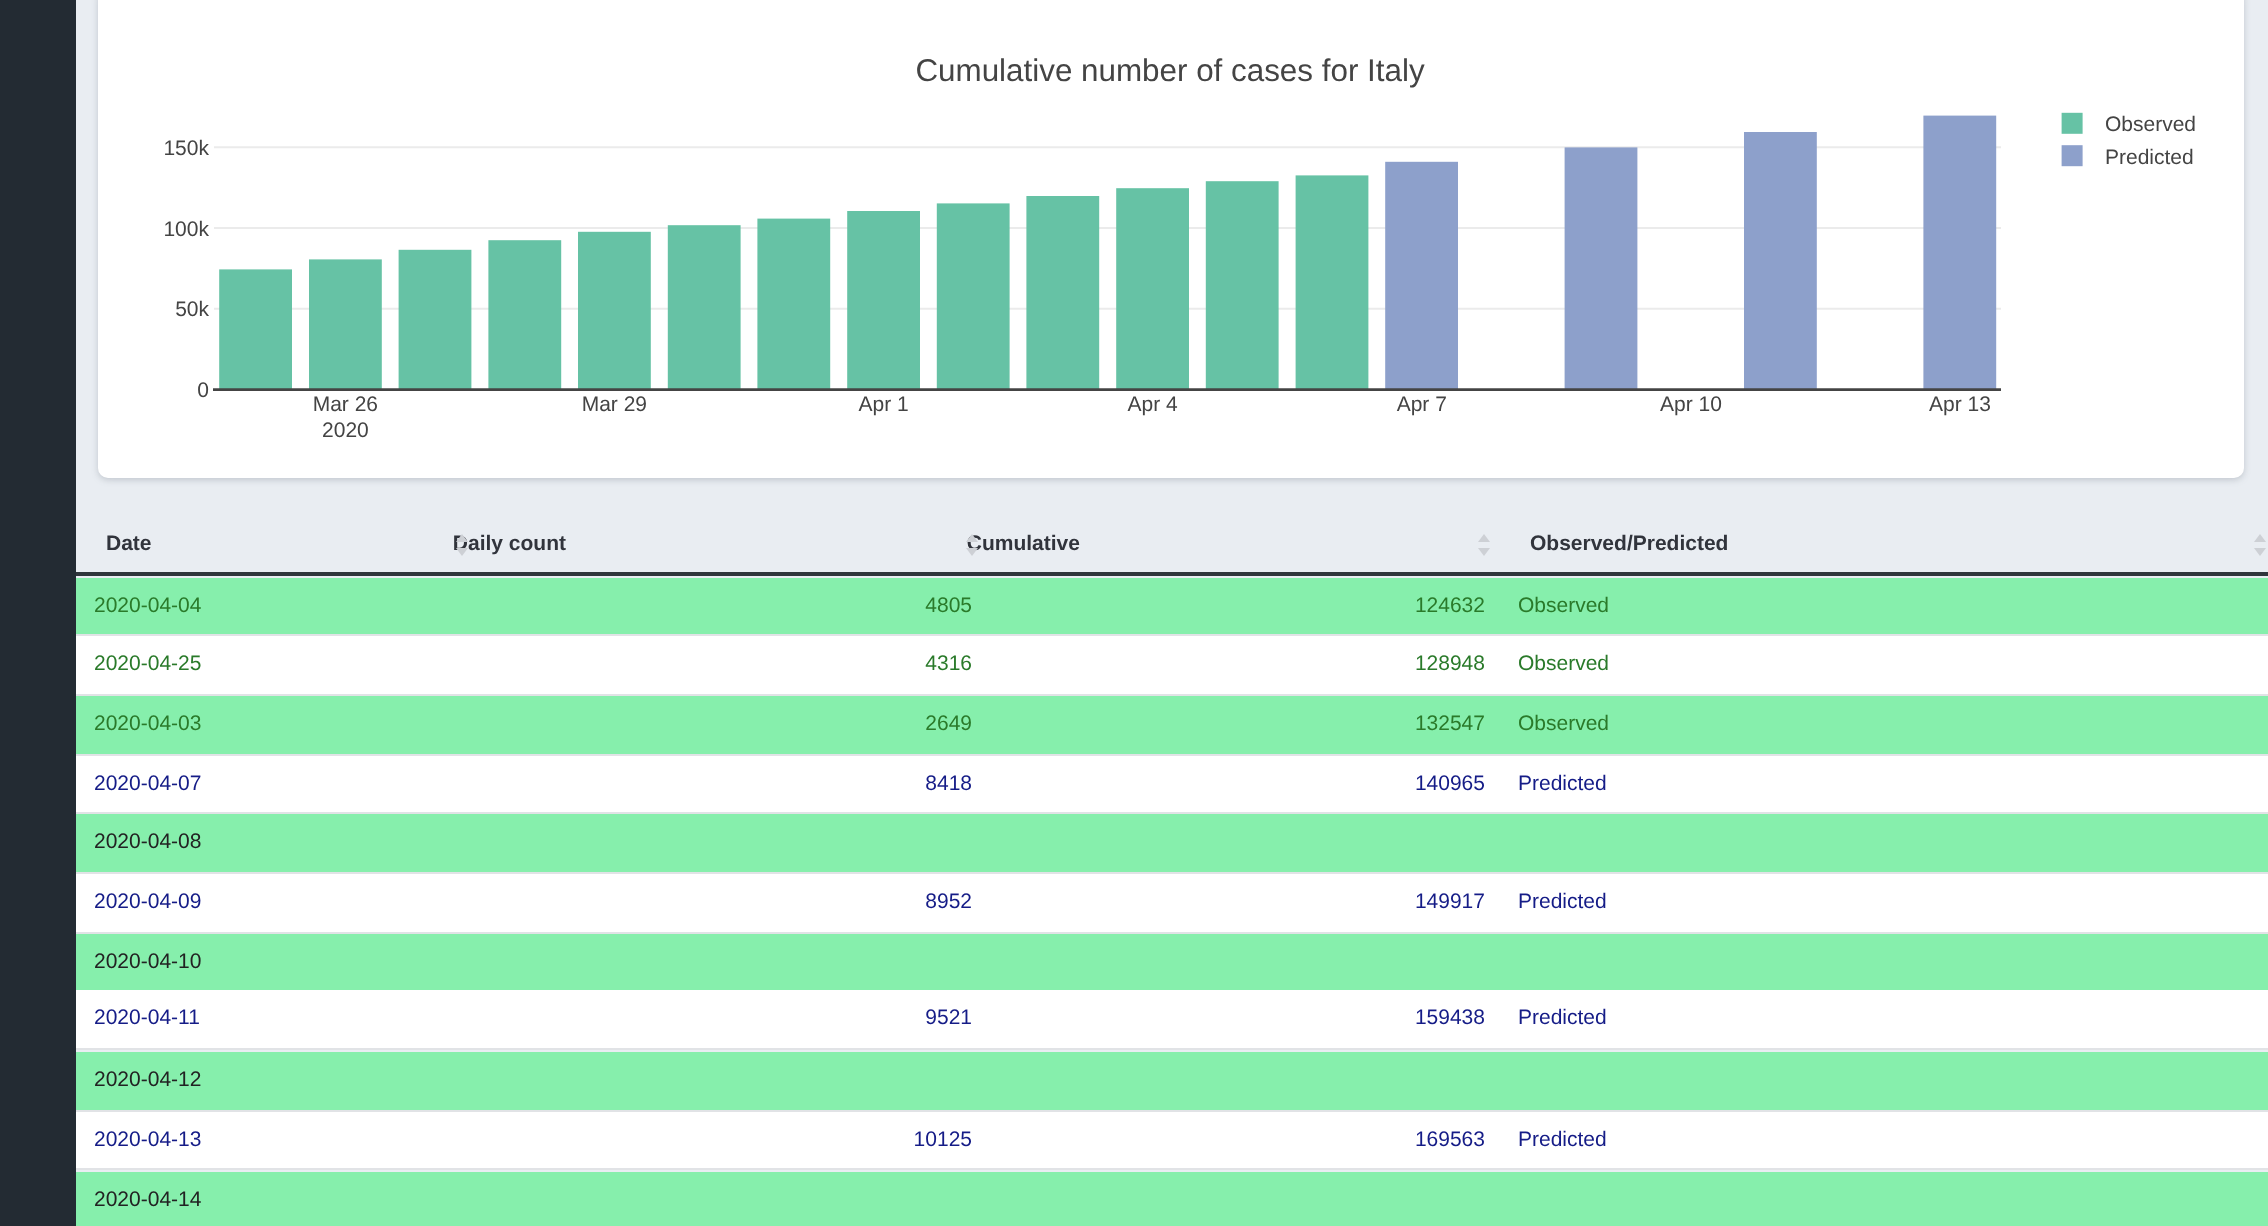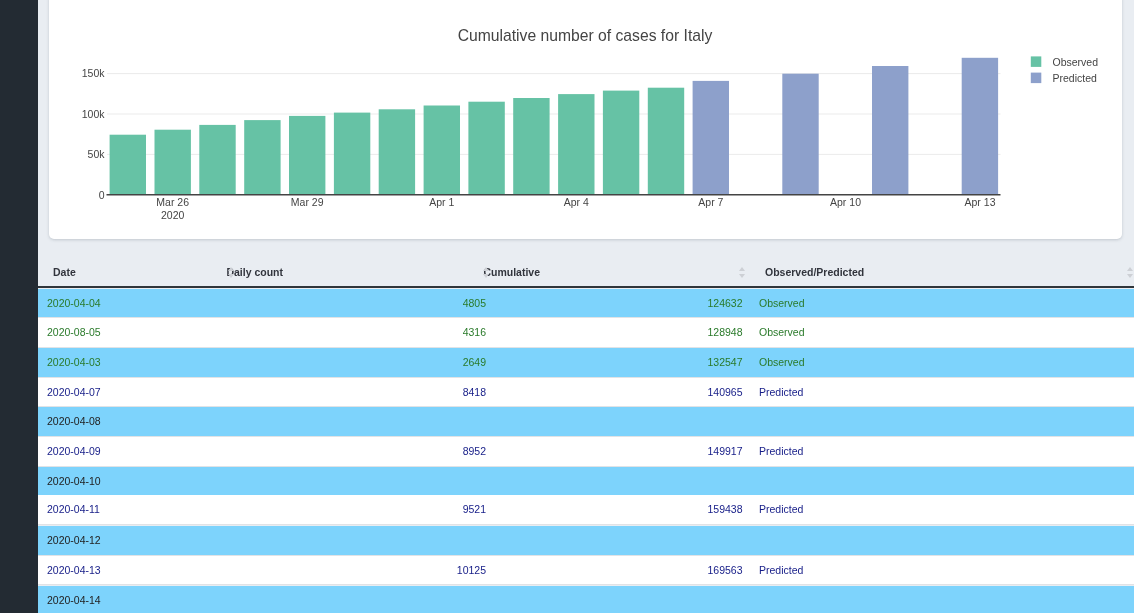--- a/index.html
+++ b/index.html
@@ -2,21 +2,21 @@
 <html><head>
 <meta charset="utf-8">
 <style>
   html,body{margin:0;padding:0;}
   body{width:1134px;height:613px;background:#e9edf2;font-family:"Liberation Sans",sans-serif;overflow:hidden;position:relative;}
   .sidebar{position:absolute;left:0;top:0;width:38px;height:613px;background:#232b33;}
   .card{position:absolute;left:49px;top:-6px;width:1073px;height:245px;background:#ffffff;border-radius:5px;box-shadow:0 1px 3px rgba(120,130,140,0.35);}
   .chartsvg{position:absolute;left:0;top:0;}
   
   .trow{position:absolute;left:38px;width:1096px;height:29.7px;border-bottom:1px solid #e1e3e6;box-sizing:border-box;}
-  .striped{background:#7dd3fc;}
+  .striped{background:#86efac;}
   .white{background:#ffffff;}
   .cell{position:absolute;top:0;height:29.7px;line-height:29.7px;font-size:10.5px;white-space:nowrap;}
   .cdate{left:9px;}
   .cdaily{right:648px;text-align:right;}
   .ccum{right:391.5px;text-align:right;}
   .cobs{left:721px;}
   .green{color:#2a7a2a;}
   .blue{color:#151c87;}
   .dark{color:#222222;}
   .thead{position:absolute;left:38px;top:255px;width:900px;height:34px;}
@@ -116,21 +116,21 @@
   </div>
 <div class="hborder"></div>
 
 <div class="trow striped" style="top:288.5px;">
   <span class="cell cdate green">2020-04-04</span>
     <span class="cell cdaily green">4805</span>
     <span class="cell ccum green">124632</span>
     <span class="cell cobs green">Observed</span>
 </div>
 <div class="trow white" style="top:318.2px;">
-  <span class="cell cdate green">2020-08-05</span>
+  <span class="cell cdate green">2020-04-25</span>
     <span class="cell cdaily green">4316</span>
     <span class="cell ccum green">128948</span>
     <span class="cell cobs green">Observed</span>
 </div>
 <div class="trow striped" style="top:347.9px;">
   <span class="cell cdate green">2020-04-03</span>
     <span class="cell cdaily green">2649</span>
     <span class="cell ccum green">132547</span>
     <span class="cell cobs green">Observed</span>
 </div>

